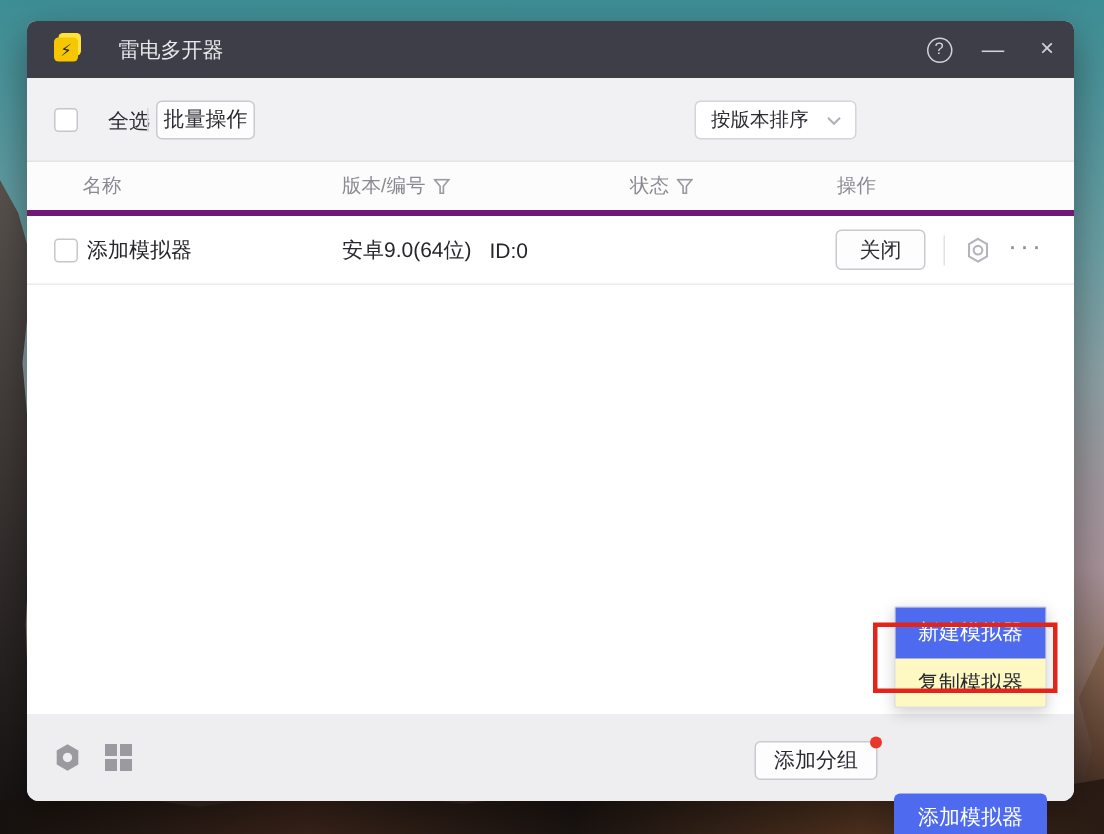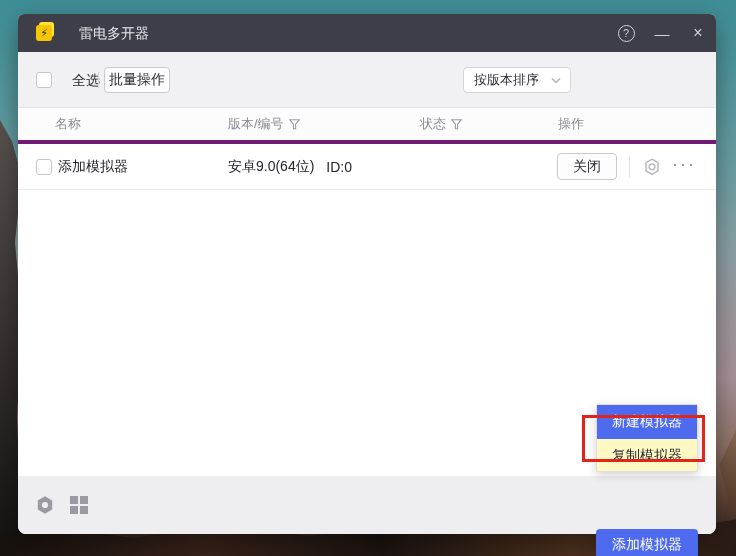--- a/index.html
+++ b/index.html
@@ -181,20 +181,24 @@
         <path d="M10 1.2 L17.2 5.4 V14.6 L10 18.8 L2.8 14.6 V5.4 Z" fill="#9a9aa0"></path>
         <circle cx="10" cy="10" r="3.1" fill="#eeeef0"></circle>
       </svg>
       <div class="grid-icon">
           <i></i>
           <i></i>
           <i></i>
           <i></i>
         </div>
 
+      <button class="btn btn-add-group">
+        <span>添加分组</span>
+        <span class="notif-dot"></span>
+      </button>
       <button class="btn-add-emulator">添加模拟器</button>
     </div>
 
     <div class="popup">
       <div class="popup-item selected">新建模拟器</div>
       <div class="popup-item">复制模拟器</div>
     </div>
   </div>
 
   <div class="annotation-rect"></div>

